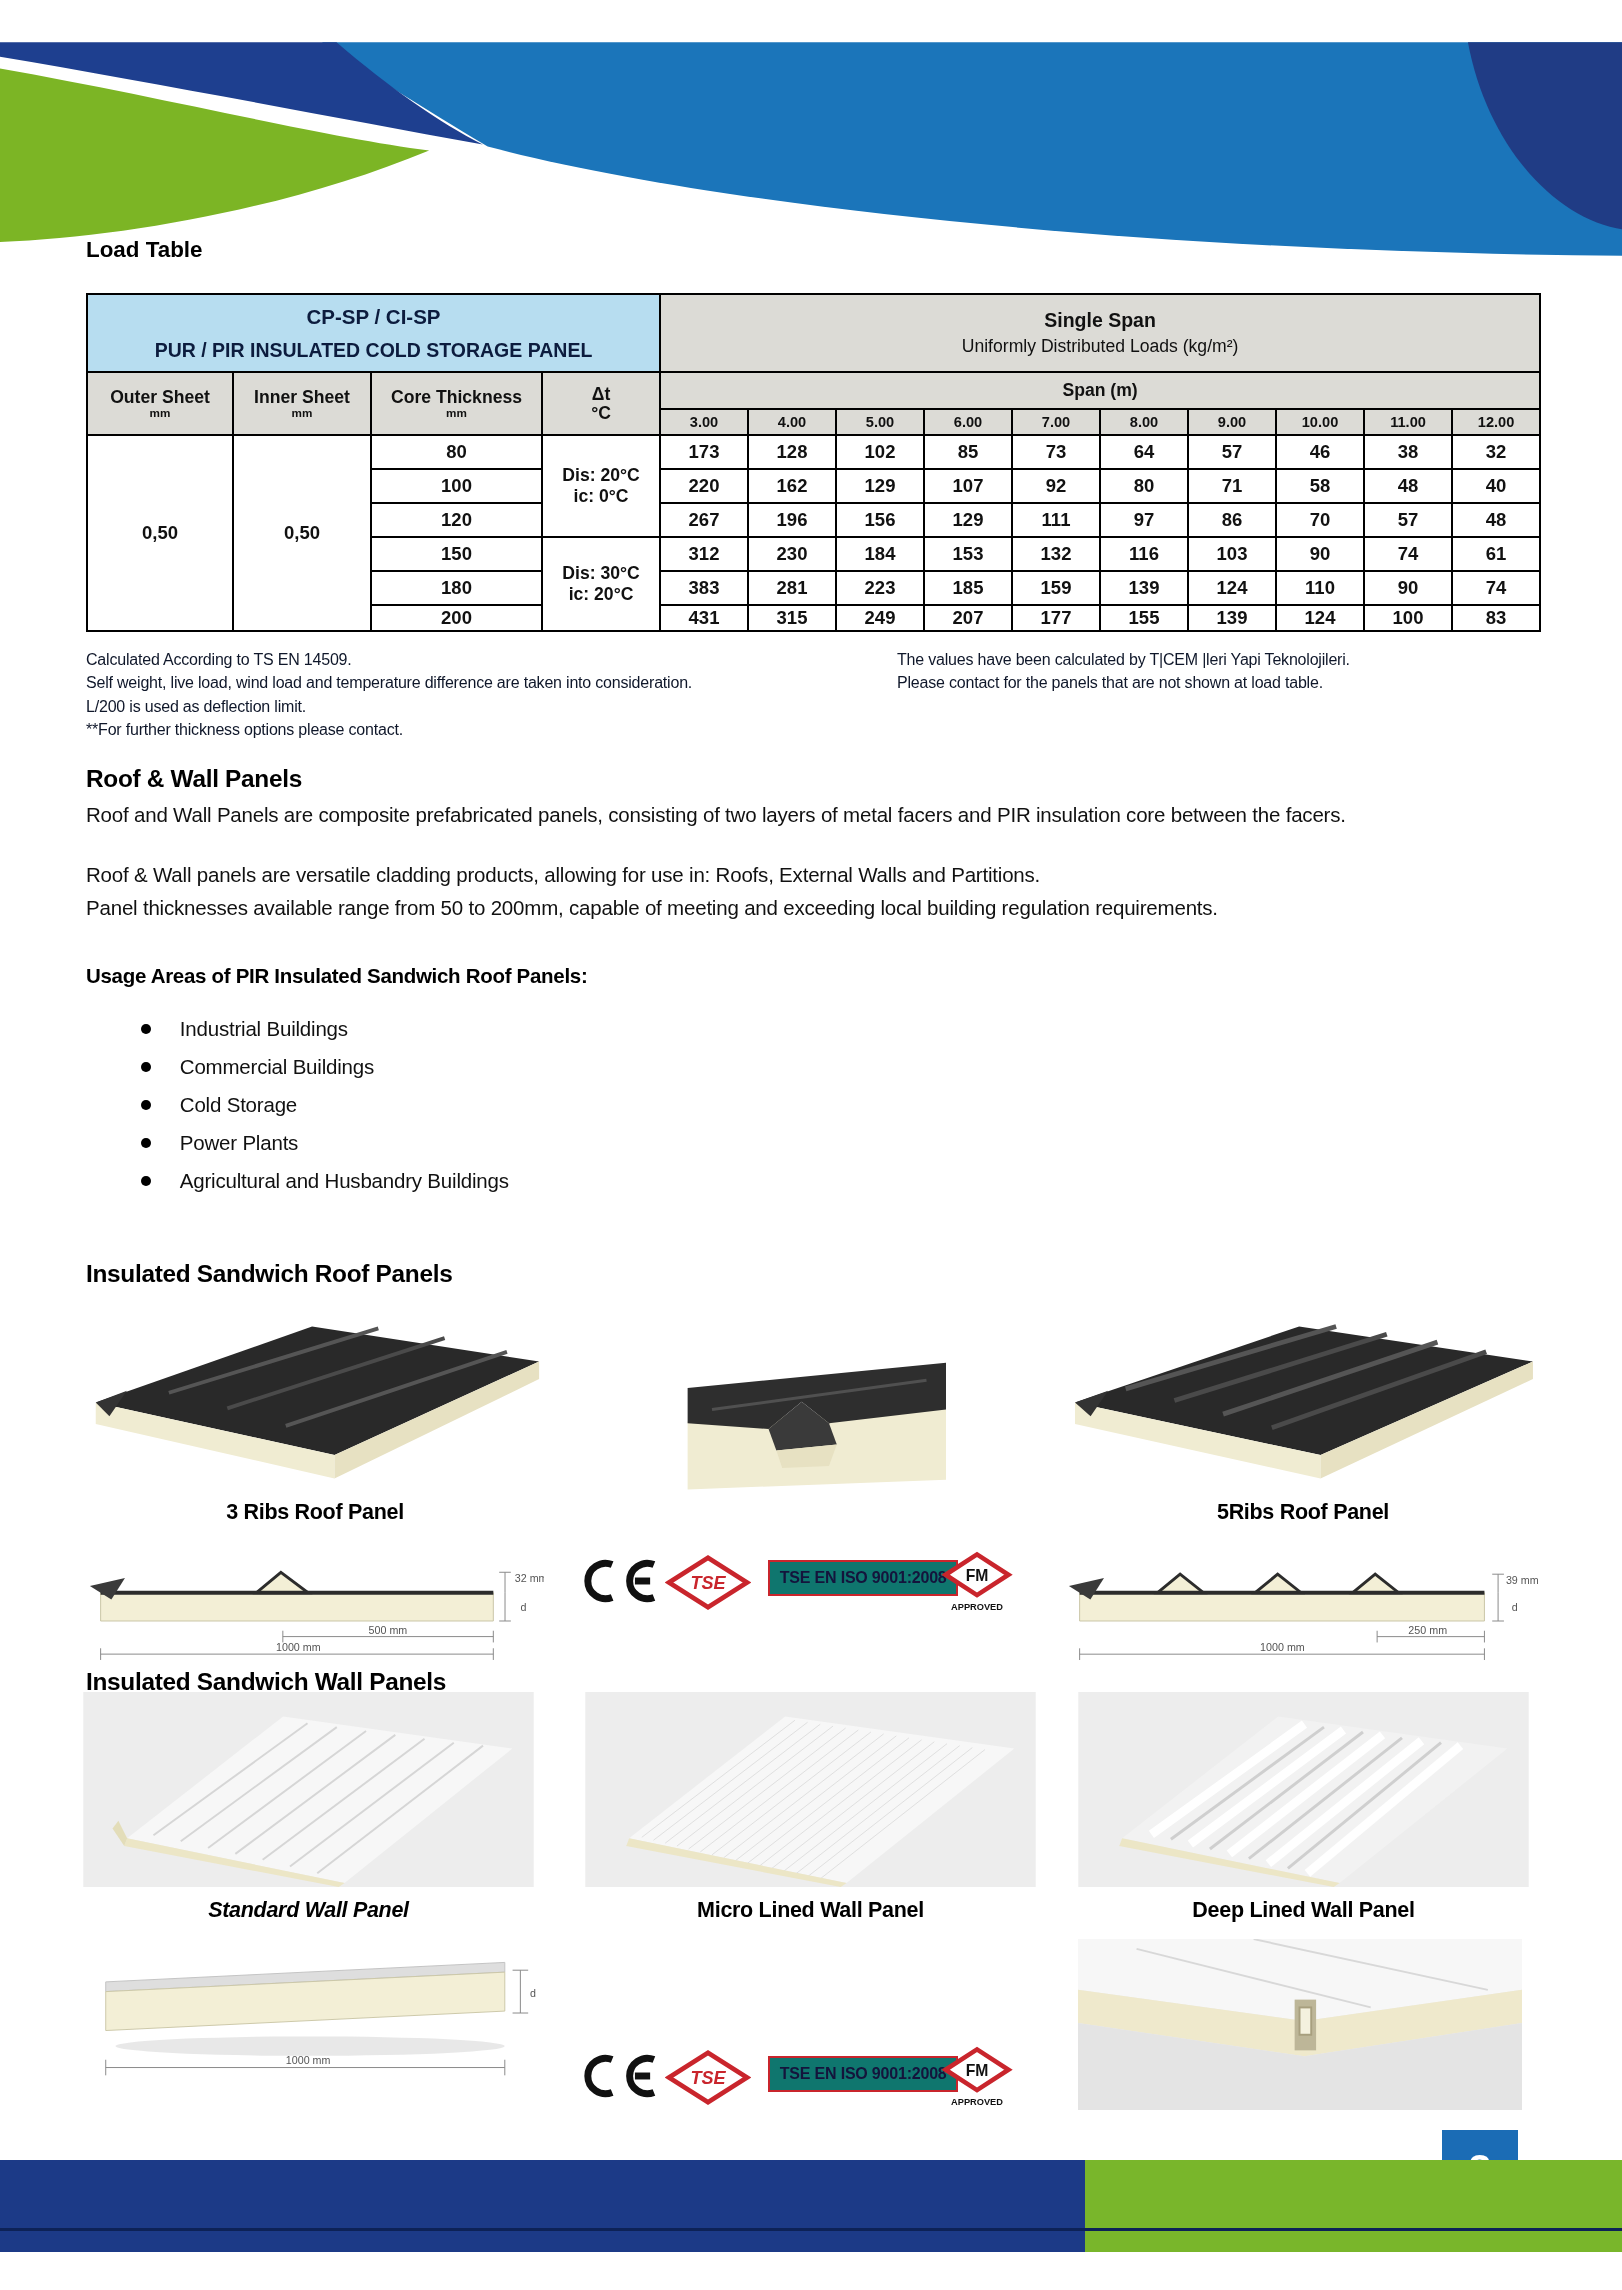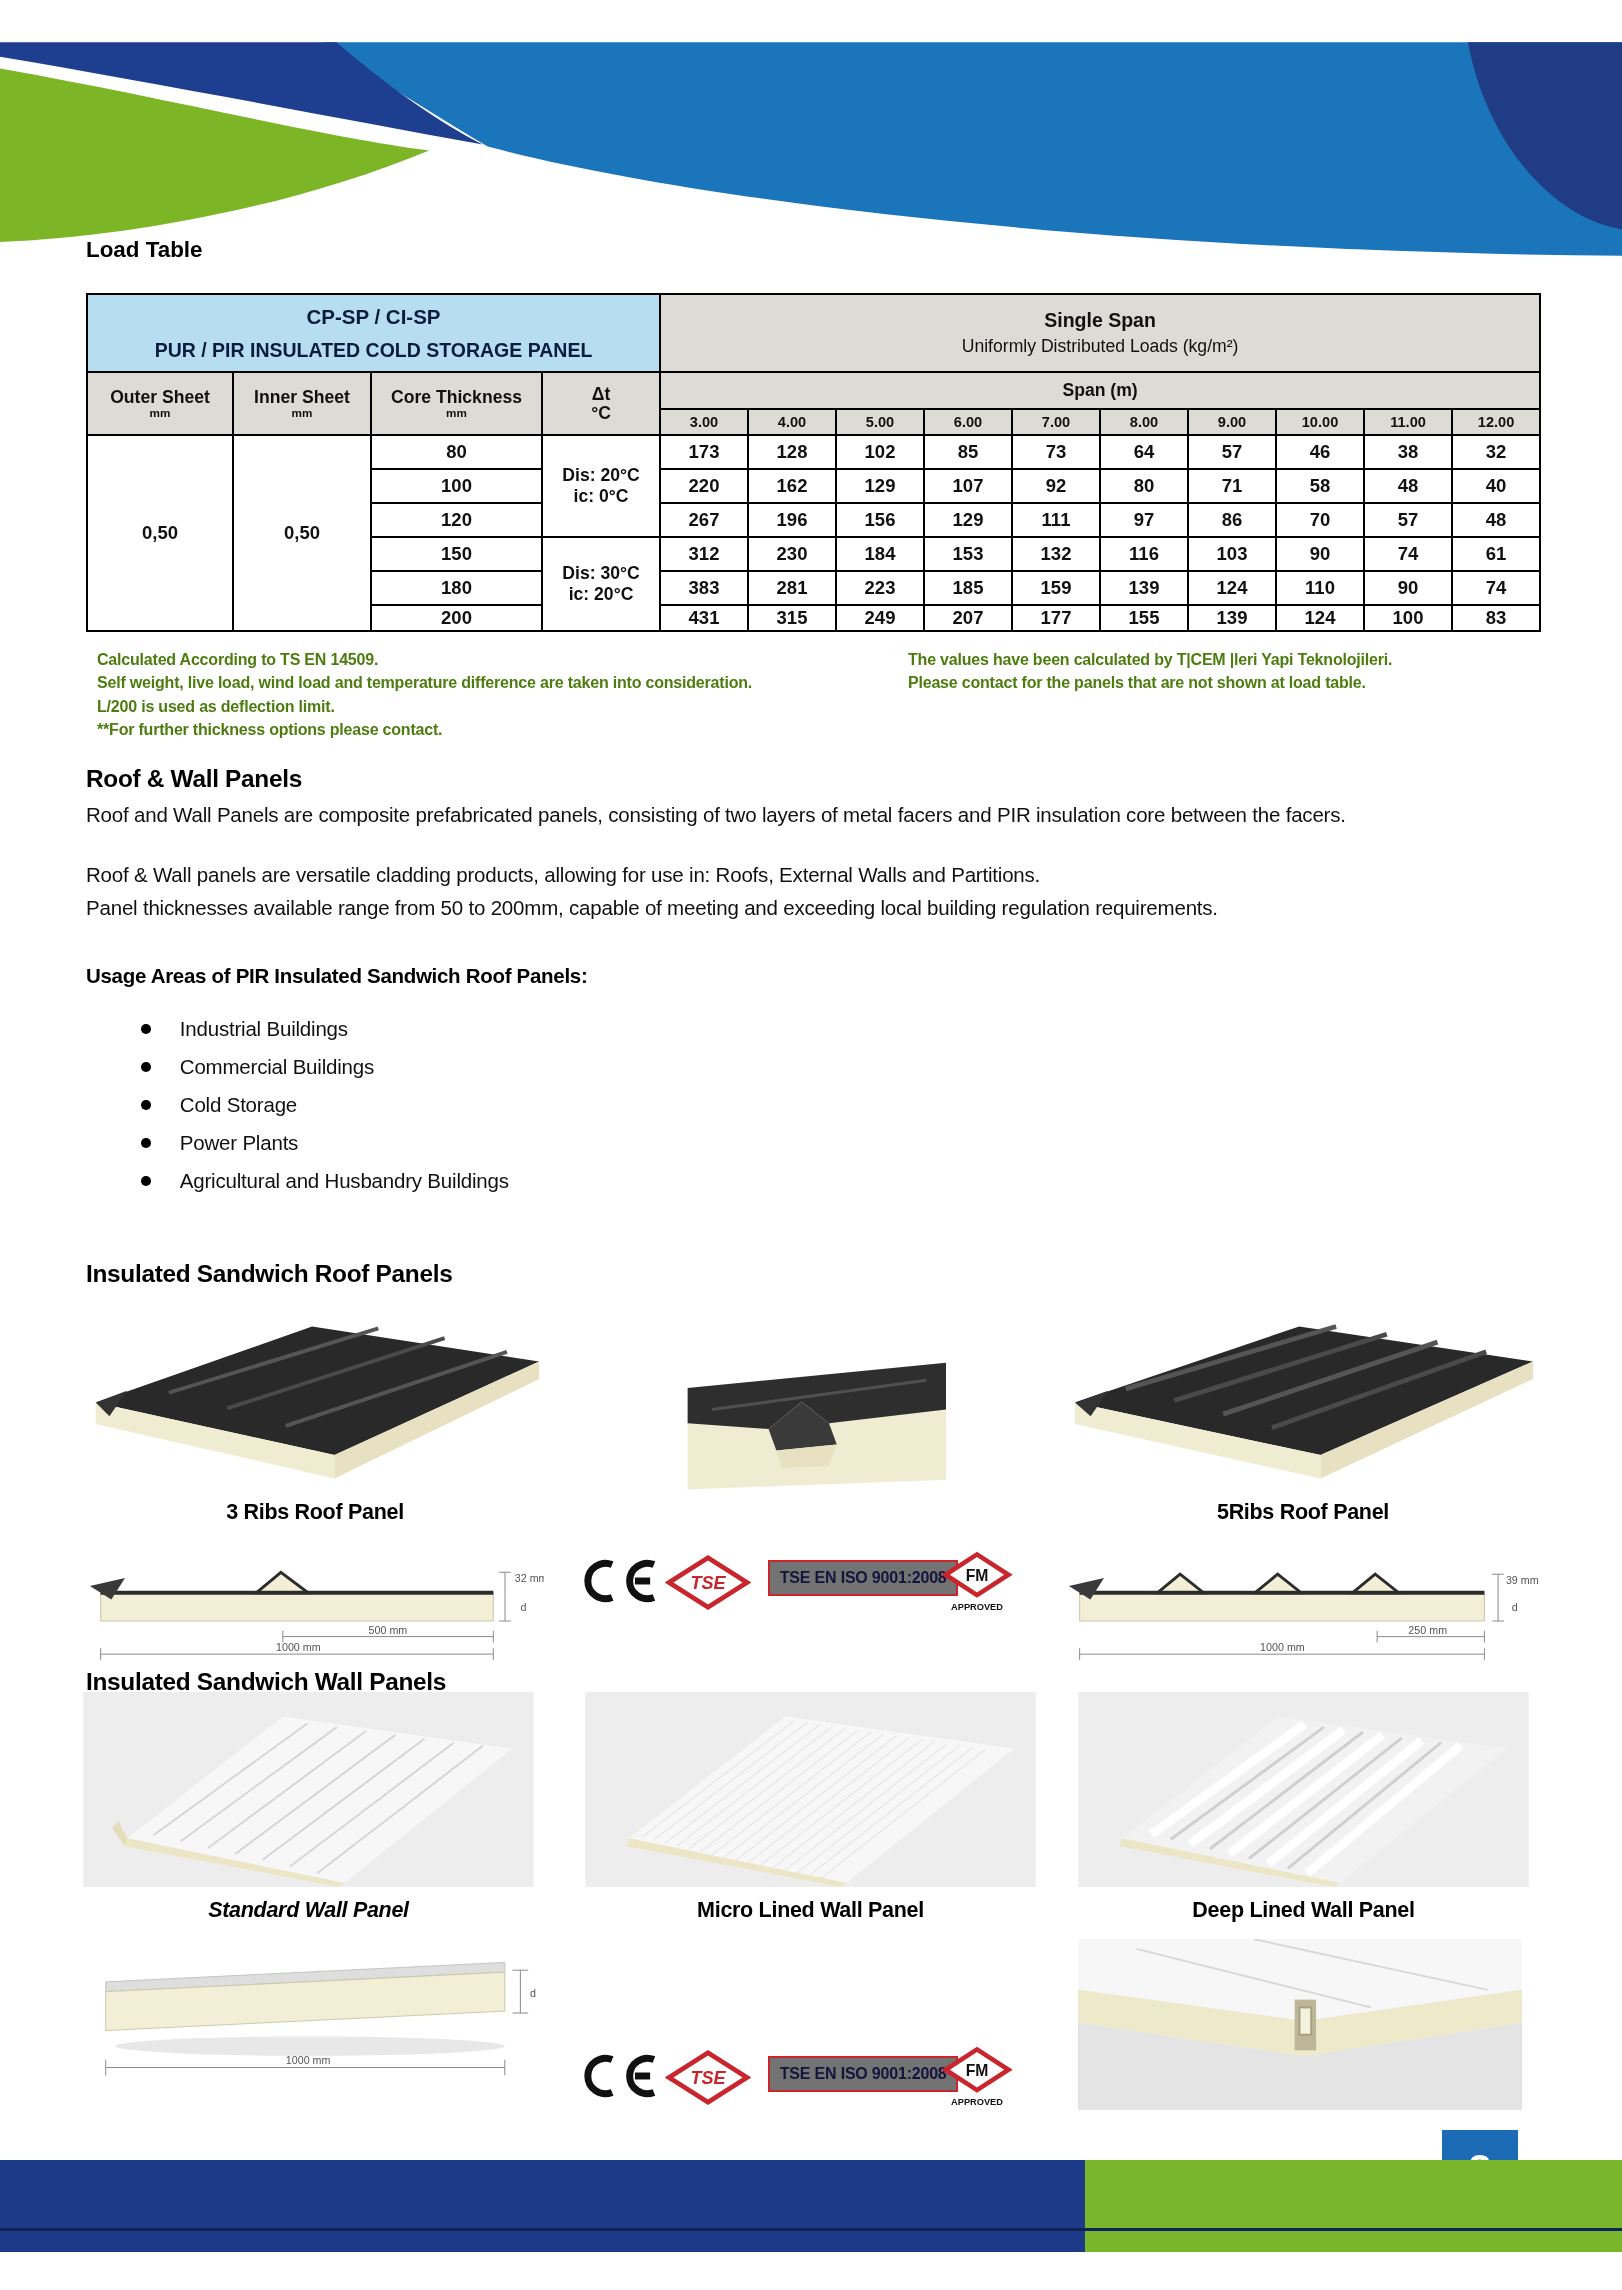--- a/index.html
+++ b/index.html
@@ -11,21 +11,21 @@
 
   
   .header-deco{top:0;left:0;width:1623px;height:293px;}
 
   
   .h1{font-size:22.4px;font-weight:700;color:#000;}
   .h-section{font-size:24.4px;font-weight:700;color:#000;letter-spacing:-0.3px;}
   .h-usage{font-size:20.5px;font-weight:700;color:#000;letter-spacing:-0.3px;}
   .para{font-size:20.5px;line-height:26px;color:#111;letter-spacing:-0.2px;width:1451px;}
   .para.just{text-align:justify;}
-  .fnote{font-size:16px;font-weight:700;line-height:23.4px;color:#4d7c0f;letter-spacing:-0.2px;margin-left:11px;}
+  .fnote{font-size:16px;font-weight:400;line-height:23.4px;color:#0f172a;letter-spacing:-0.2px;}
 
   
   table.load{border-collapse:collapse;table-layout:fixed;width:1451px;border:2.9px solid #000;background:#fff;}
   table.load th,table.load td{border:2px solid #000;text-align:center;vertical-align:middle;padding:0;overflow:hidden;}
   .hdr-blue{background:#b7ddf0;}
   .hdr-gray{background:#dcdbd6;}
   .prod-l1{font-size:20.5px;font-weight:700;color:#0c1c3e;}
   .prod-l2{font-size:19.5px;font-weight:700;color:#0c1c3e;margin-top:10px;}
   .span-l1{font-size:19.5px;font-weight:700;color:#111;}
   .span-l2{font-size:17.6px;font-weight:400;color:#111;margin-top:3.9px;}
@@ -36,21 +36,21 @@
   .cellnum{font-size:18.5px;font-weight:700;}
   .dtcell{font-size:17.6px;font-weight:700;line-height:21.5px;}
 
   
   .bullet{display:flex;align-items:center;height:38px;padding-left:55px;}
   .bullet .dot{width:9.8px;height:9.8px;border-radius:50%;background:#000;margin-right:29px;flex:0 0 auto;}
   .bullet .btxt{font-size:20.5px;color:#111;letter-spacing:-0.2px;}
 
   
   .panel-label{font-size:21.5px;font-weight:700;text-align:center;color:#000;letter-spacing:-0.3px;}
-  .isobox{border:2.9px solid #c9252c;background:#737373;color:#14143c;font-weight:700;
+  .isobox{border:2.9px solid #c9252c;background:#0f766e;color:#14143c;font-weight:700;
           font-size:16px;padding:6.8px 9.8px;white-space:nowrap;letter-spacing:-0.2px;}
   svg text{font-family:"Liberation Sans", sans-serif;}
   .dimtext{font-size:11px;fill:#555;}
 
   
   .footer{top:2160px;left:0;width:1623px;}
   .fstrip{display:flex;width:1623px;}
   .fnavy{background:#1c3a87;}
   .fgreen{background:#79b62b;}
   .fdivider{height:2.9px;background:#0d2257;}

